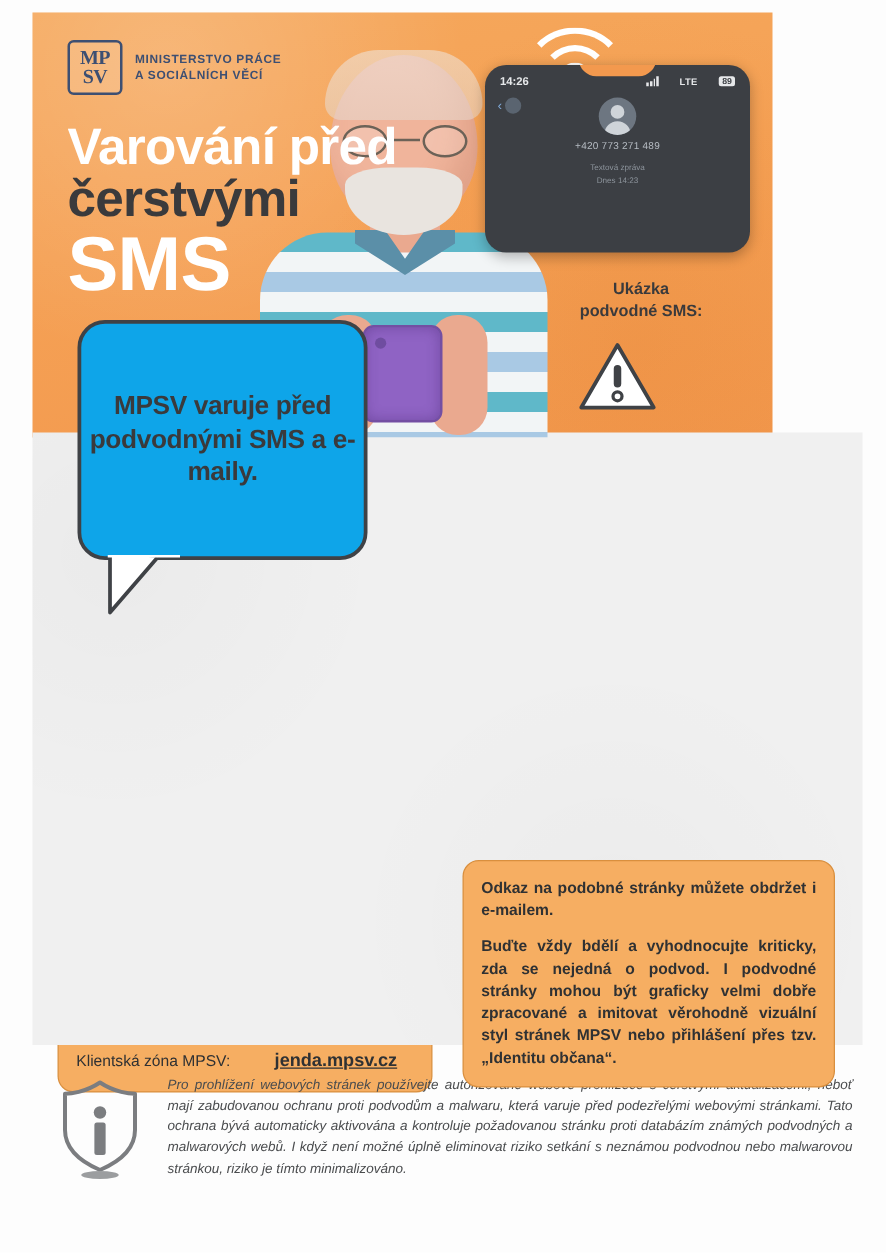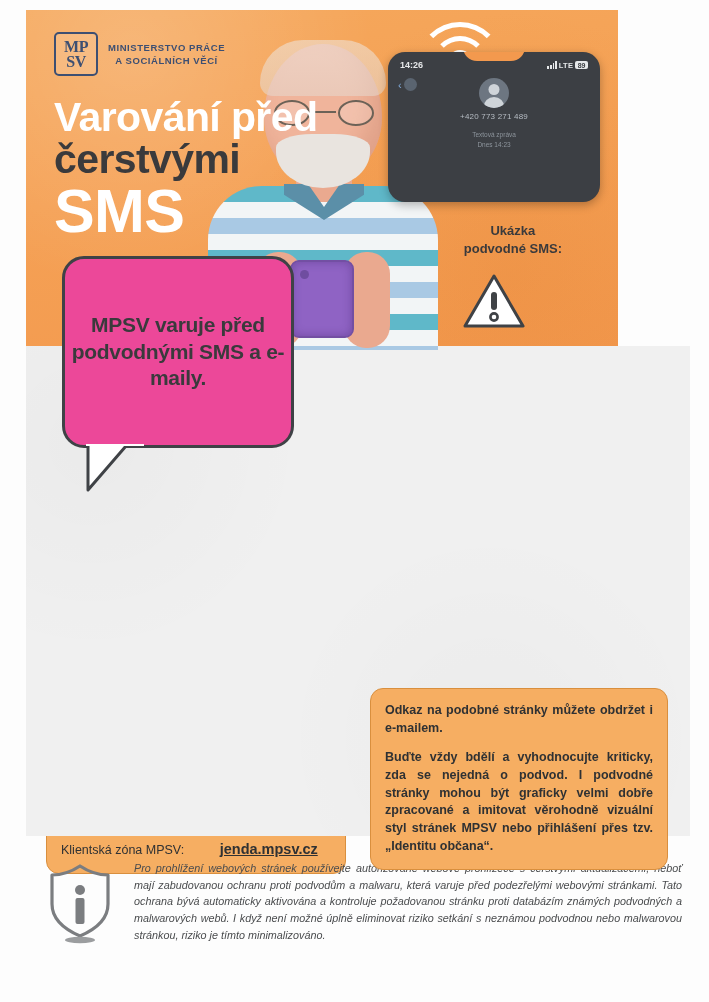--- a/index.html
+++ b/index.html
@@ -52,21 +52,20 @@
     font-weight: 700; font-size: 16px; line-height: .95;
     letter-spacing: -.5px;
     background: rgba(255,255,255,.12);
   }
   .ministry-mark span { display: block; }
   .ministry-text {
     color: #3d4f72;
     font-size: 9.5px; font-weight: 700;
     letter-spacing: .55px; line-height: 1.38;
     text-transform: uppercase;
-    text-align: center;
   }
 
   
   .headline {
     position: absolute; left: 28px; top: 86px;
     z-index: 6;
     font-weight: 800;
     font-size: 41px;
     line-height: 1.03;
     letter-spacing: -.6px;
@@ -200,21 +199,21 @@
   }
   .status-bar {
     position: absolute; left: 0; top: 6px;
     width: 100%; height: 14px;
     display: flex; align-items: center;
     justify-content: space-between;
     padding: 0 12px;
     color: #e6e8ea;
     font-size: 9px; font-weight: 700;
   }
-  .status-right { display: flex; align-items: center; gap: 2px; }
+  .status-right { display: flex; align-items: center; gap: 17px; }
   .bars { display: flex; align-items: flex-end; gap: 1px; height: 8px; }
   .bars i { width: 1.6px; background: #e6e8ea; display: block; }
   .bars i:nth-child(1) { height: 3px; }
   .bars i:nth-child(2) { height: 4.5px; }
   .bars i:nth-child(3) { height: 6px; }
   .bars i:nth-child(4) { height: 8px; }
   .lte { font-size: 7.5px; letter-spacing: .3px; }
   .battery {
     background: #e6e8ea; color: #3c3f44;
     font-size: 7px; font-weight: 700;
@@ -283,21 +282,21 @@
   }
   .warn-tri {
     position: absolute; right: 92px; top: 262px;
     width: 64px; height: 58px; z-index: 7;
   }
 
   
   .bubble {
     position: absolute; left: 62px; top: 256px;
     width: 232px; height: 192px;
-    background: #ec4899;
+    background: #0ea5e9;
     border: 3px solid #3f4246;
     border-radius: 22px;
     z-index: 10;
     display: flex; align-items: center; justify-content: center;
   }
   .bubble-text {
     text-align: center;
     color: #3a3a3c;
     font-size: 21px; font-weight: 800;
     line-height: 1.26; letter-spacing: -.3px;

